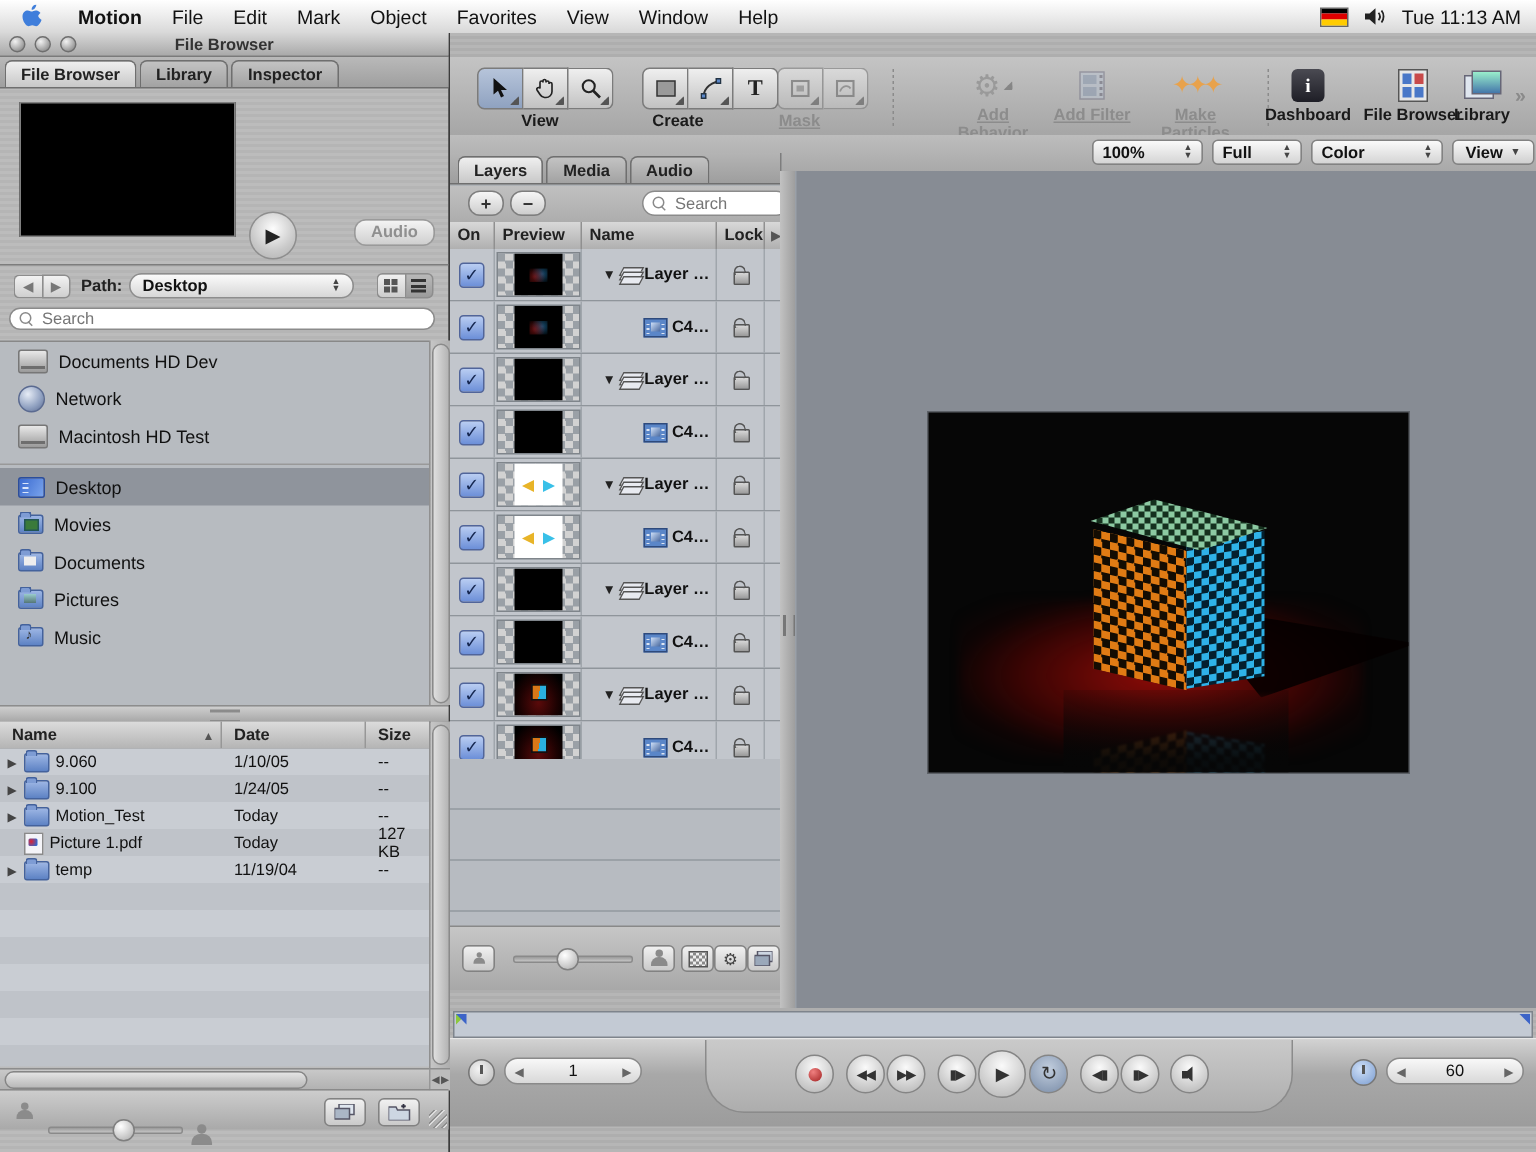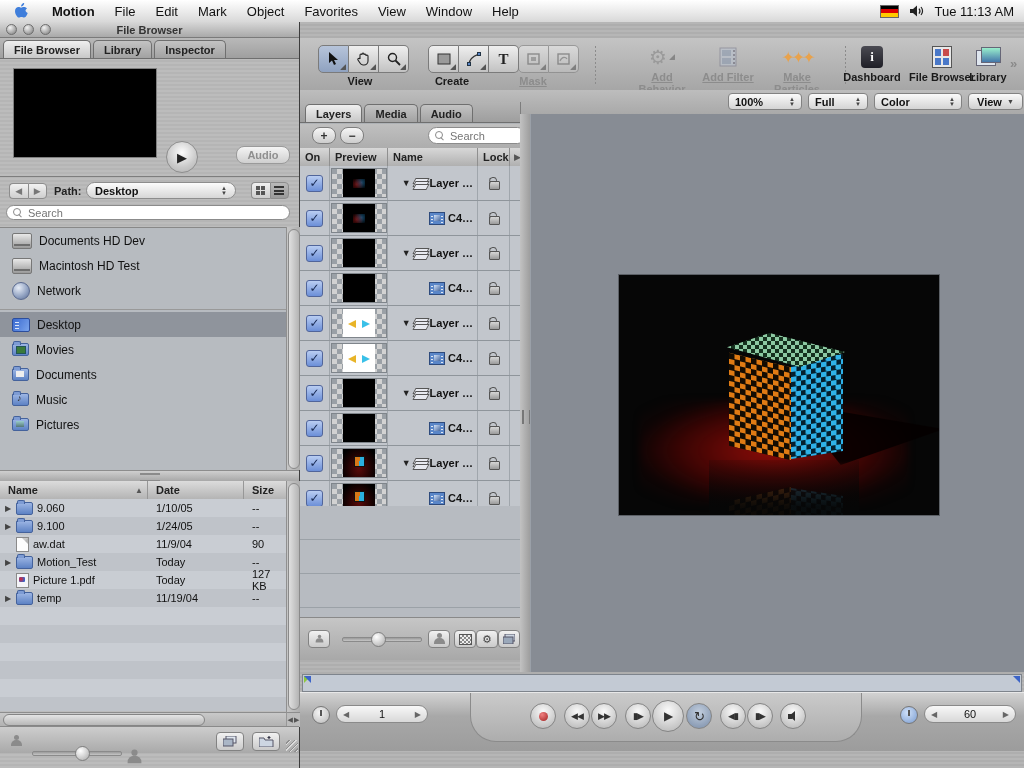--- a/index.html
+++ b/index.html
@@ -354,49 +354,49 @@
     <span class="mag"></span>
     <input placeholder="Search" style="">
   </div>
 
   <div id="fb-places">
     <div class="place">
         <span class="i-hd"></span>
         <span>Documents HD Dev</span>
       </div>
     <div class="place">
+        <span class="i-globe"></span>
+        <span>Network</span>
+      </div>
+    <div class="place">
         <span class="i-hd"></span>
         <span>Macintosh HD Test</span>
-      </div>
-    <div class="place">
-        <span class="i-globe"></span>
-        <span>Network</span>
       </div>
     <div class="place-sep"></div>
     <div class="place selected">
         <span class="i-desktop"></span>
         <span>Desktop</span>
       </div>
     <div class="place">
         <span class="i-folder i-fmovie"></span>
         <span>Movies</span>
       </div>
     <div class="place">
         <span class="i-folder" style="position:relative;">
           <span style="position:absolute;left:3px;top:2px;width:8px;height:6px;background:#eee;border:0;"></span>
         </span>
         <span>Documents</span>
       </div>
     <div class="place">
+        <span class="i-folder i-fpics" style="position:relative;"></span>
+        <span>Pictures</span>
+      </div>
+    <div class="place">
         <span class="i-folder i-fmusic" style="position:relative;"></span>
         <span>Music</span>
-      </div>
-    <div class="place">
-        <span class="i-folder i-fpics" style="position:relative;"></span>
-        <span>Pictures</span>
       </div>
   </div>
   <div id="fb-places-scroll">
     <div class="scroll-thumb-v" style="top:2px;height:238px;"></div>
   </div>
 
   <div id="fb-splitter">
       <div class="grip"></div>
     </div>
 
@@ -419,29 +419,20 @@
         <div class="sz">--</div>
     </div>
     <div class="frow">
       <div class="nm">
           <span class="disc">▶</span>
           <span class="i-folder"></span>
           <span>9.100</span>
         </div>
       <div class="dt">1/24/05</div>
         <div class="sz">--</div>
-    </div>
-    <div class="frow">
-      <div class="nm">
-          <span class="disc"></span>
-          <span class="i-doc"></span>
-          <span>aw.dat</span>
-        </div>
-      <div class="dt">11/9/04</div>
-        <div class="sz">90</div>
     </div>
     <div class="frow">
       <div class="nm">
           <span class="disc">▶</span>
           <span class="i-folder"></span>
           <span>Motion_Test</span>
         </div>
       <div class="dt">Today</div>
         <div class="sz">--</div>
     </div>

